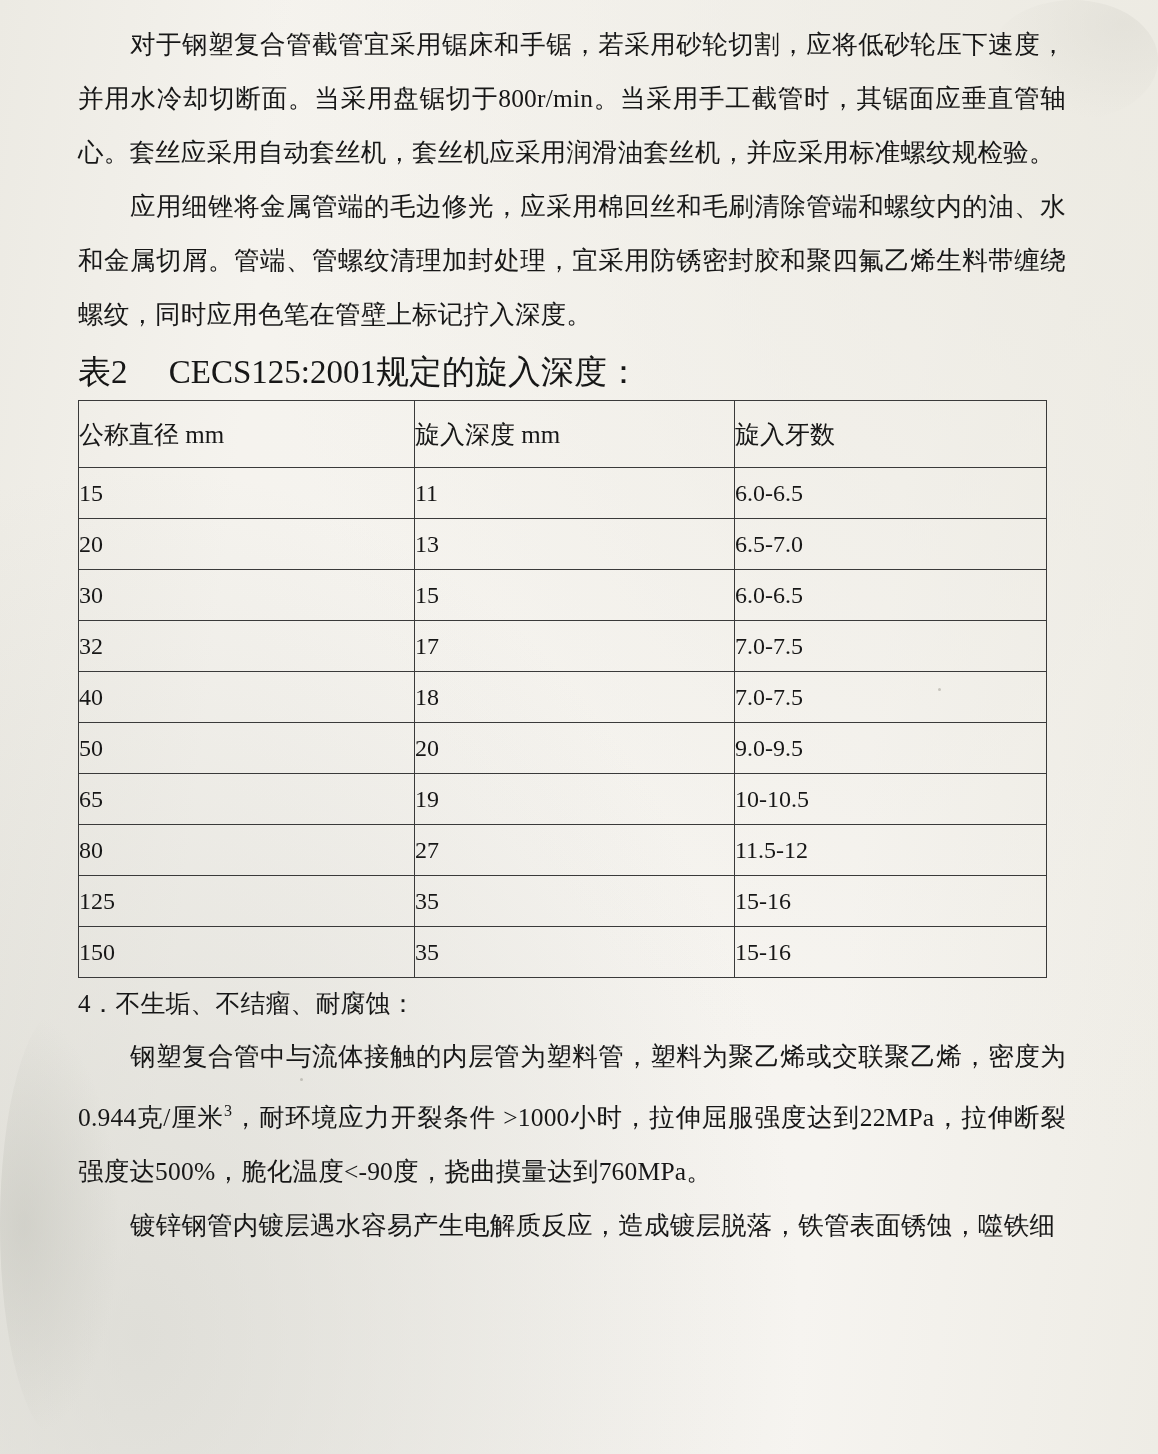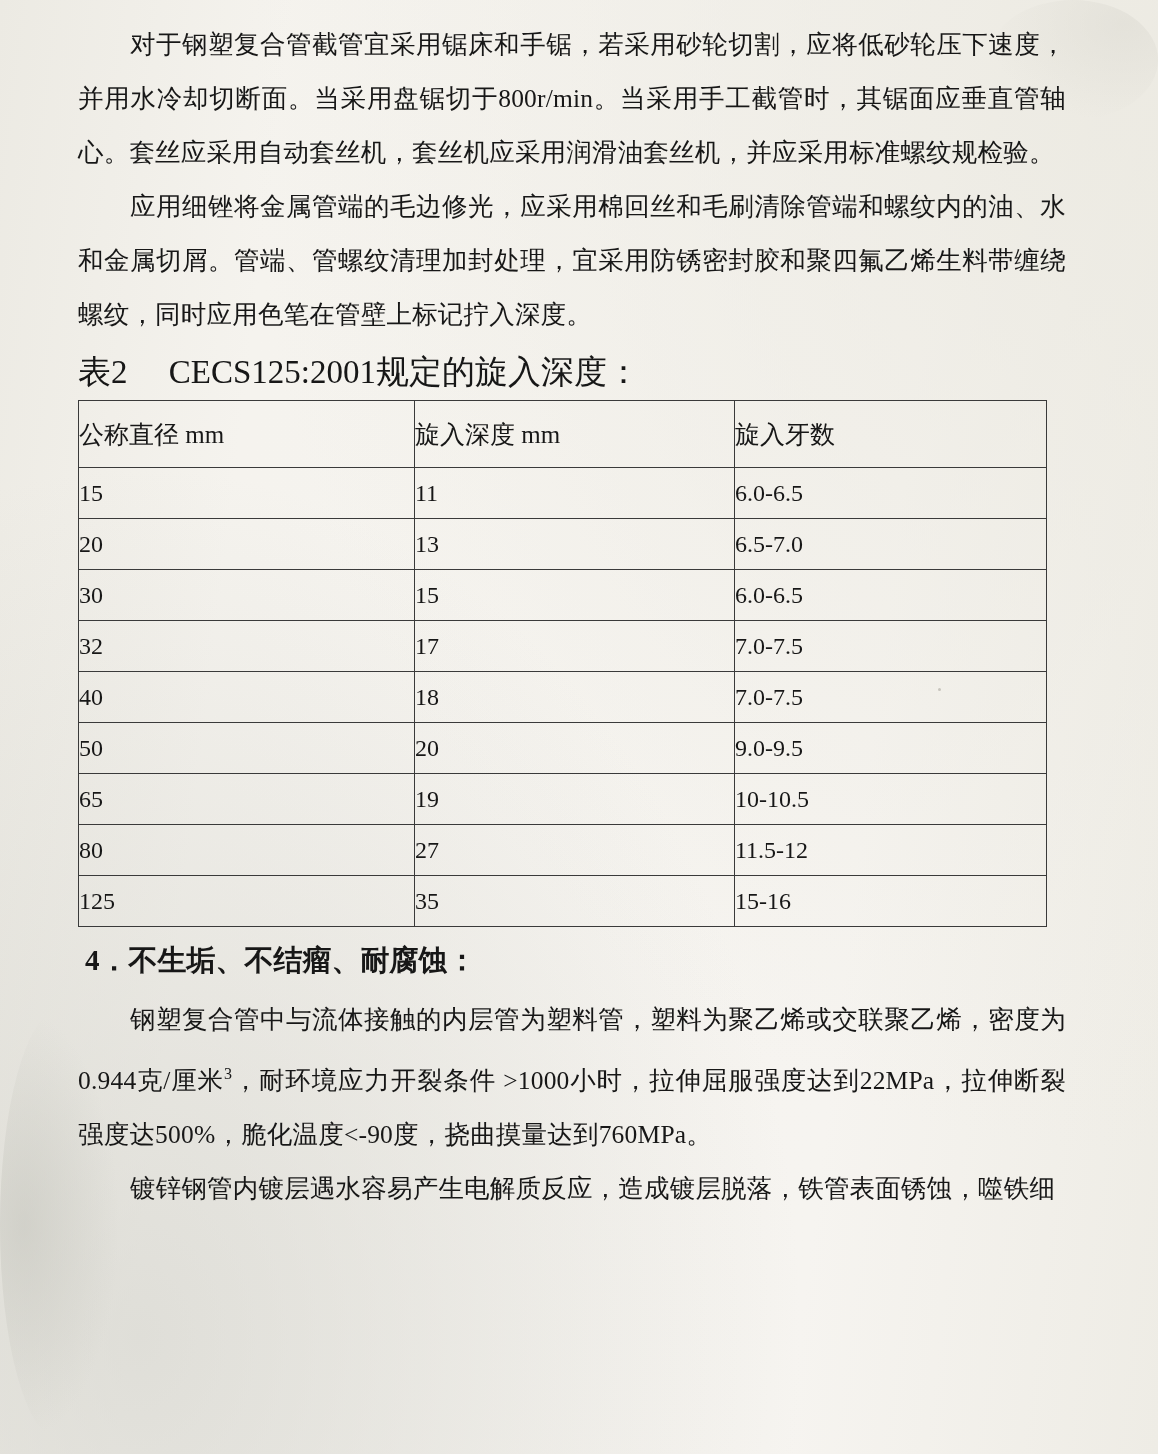--- a/index.html
+++ b/index.html
@@ -69,24 +69,23 @@
     height: 66px;
     font-size: 25px;
   }
   col.c1 { width: 336px; }
   col.c2 { width: 320px; }
   col.c3 { width: 312px; }
   .after-table {
     margin-top: 2px;
   }
   .sec-head {
-    font-size: 29px;
+    font-size: 25px;
     line-height: 52px;
-    margin: 7px;
-    font-weight: bold;
+    margin: 0;
   }
   .blotch {
     position: absolute;
     border-radius: 50%;
     pointer-events: none;
   }
   .b1 {
     left: 0; top: 1010px; width: 120px; height: 430px;
     background: radial-gradient(ellipse at 20% 50%, rgba(196,196,188,0.55), rgba(243,241,236,0) 70%);
   }
@@ -170,20 +169,25 @@
       <tr>
         <td>80</td>
         <td>27</td>
         <td>11.5-12</td>
       </tr>
       <tr>
         <td>125</td>
         <td>35</td>
         <td>15-16</td>
       </tr>
+      <tr>
+        <td>150</td>
+        <td>35</td>
+        <td>15-16</td>
+      </tr>
     </tbody>
   </table>
 
   <div class="sec-head after-table">4．不生垢、不结瘤、耐腐蚀：</div>
 
   <p class="indent"><span>钢塑复合管中与流体接触的内层管为塑料管，塑料为聚乙烯或交联聚乙烯，密度为0.944克/厘米</span><span class="sup">3</span><span>，耐环境应力开裂条件 &gt;1000小时，拉伸屈服强度达到22MPa，拉伸断裂强度达500%，脆化温度&lt;-90度，挠曲摸量达到760MPa。</span></p>
 
   <p class="indent">镀锌钢管内镀层遇水容易产生电解质反应，造成镀层脱落，铁管表面锈蚀，噬铁细</p>
 
 </div>

